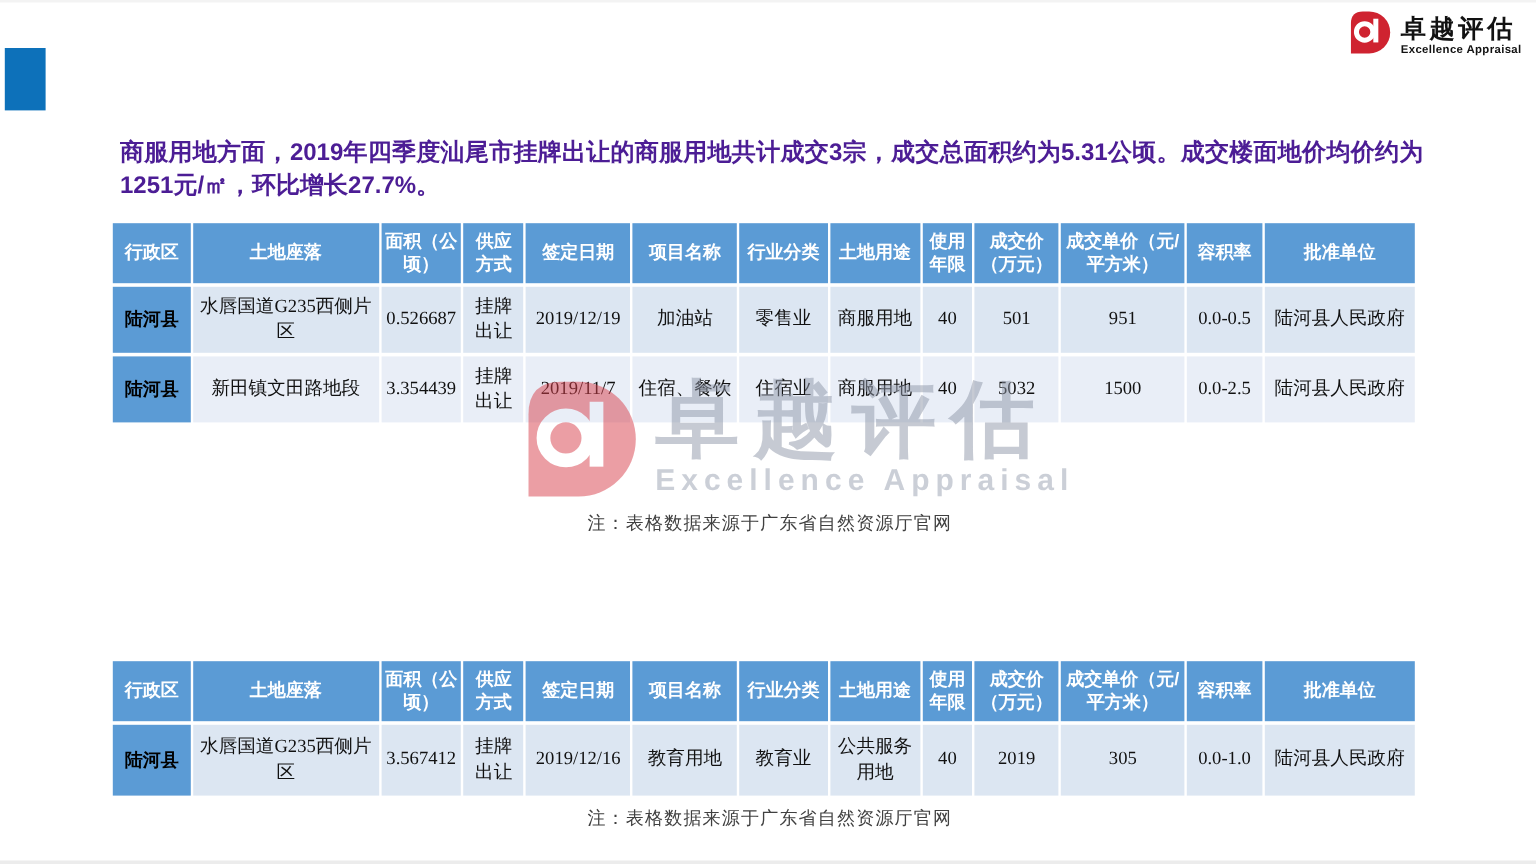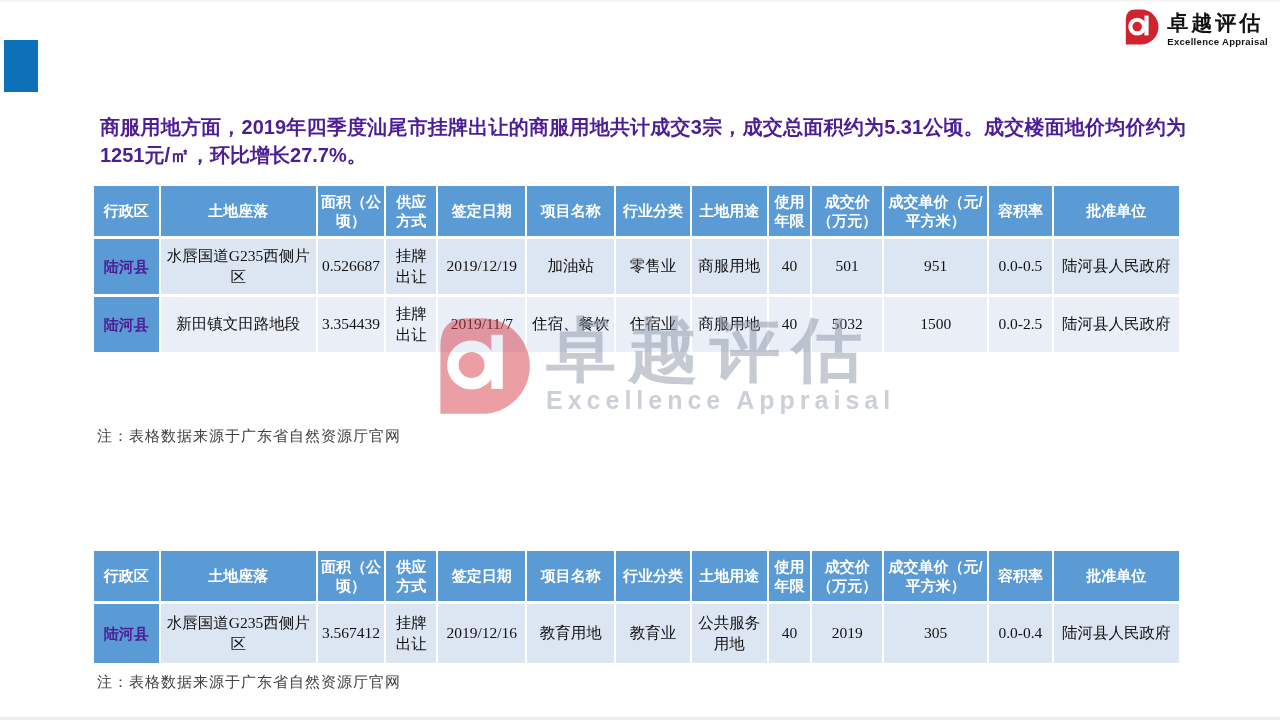--- a/index.html
+++ b/index.html
@@ -37,29 +37,29 @@
   .tablewrap{position:absolute;left:92px;width:1089px;}
   .t1{top:183px;}
   .t2{top:548px;}
   table{border-collapse:separate;border-spacing:2px 3px;width:100%;table-layout:fixed;}
   th,td{text-align:center;vertical-align:middle;padding:2px 3px;word-break:break-word;}
   thead tr{height:50px;}
   thead th{
     background:var(--header-blue);color:#fff;font-size:15px;font-weight:bold;line-height:1.3;
     font-family:"Liberation Sans",sans-serif;
   }
-  tbody th{background:var(--header-blue);color:#4c1d95;font-size:15px;font-weight:bold;line-height:1.3;}
+  tbody th{background:var(--header-blue);color:#000000;font-size:15px;font-weight:bold;line-height:1.3;}
   tbody td{font-family:"Liberation Serif",serif;font-size:15.5px;color:#111;line-height:1.35;}
   tbody tr:nth-child(odd) td{background:var(--row-a);}
   tbody tr:nth-child(even) td{background:var(--row-b);}
   .t1 tbody tr{height:55px;}
   .t2 tbody tr{height:59px;}
   
   .note{
-    position:absolute;left:97px;width:1089px;text-align:left;margin:0;
+    position:absolute;left:97px;width:1089px;text-align:center;margin:0;
     font-family:"Liberation Serif",serif;font-size:15px;color:#404040;letter-spacing:1px;
   }
   .note1{top:427px;}
   .note2{top:673px;}
   
   .watermark{
     position:absolute;left:430px;top:314px;display:flex;align-items:flex-start;gap:12px;
     opacity:.5;pointer-events:none;z-index:5;
   }
   .wm-texts{display:flex;flex-direction:column;margin-top:2px;}
@@ -212,21 +212,21 @@
             <td>水唇国道G235西侧片区</td>
             <td>3.567412</td>
             <td>挂牌出让</td>
             <td>2019/12/16</td>
             <td>教育用地</td>
             <td>教育业</td>
             <td>公共服务用地</td>
             <td>40</td>
             <td>2019</td>
             <td>305</td>
-            <td>0.0-0.4</td>
+            <td>0.0-1.0</td>
             <td>陆河县人民政府</td>
           </tr>
         </tbody>
       </table>
   </div>
 
   <p class="note note2">注：表格数据来源于广东省自然资源厅官网</p>
 
   <div class="watermark">
     <span>

